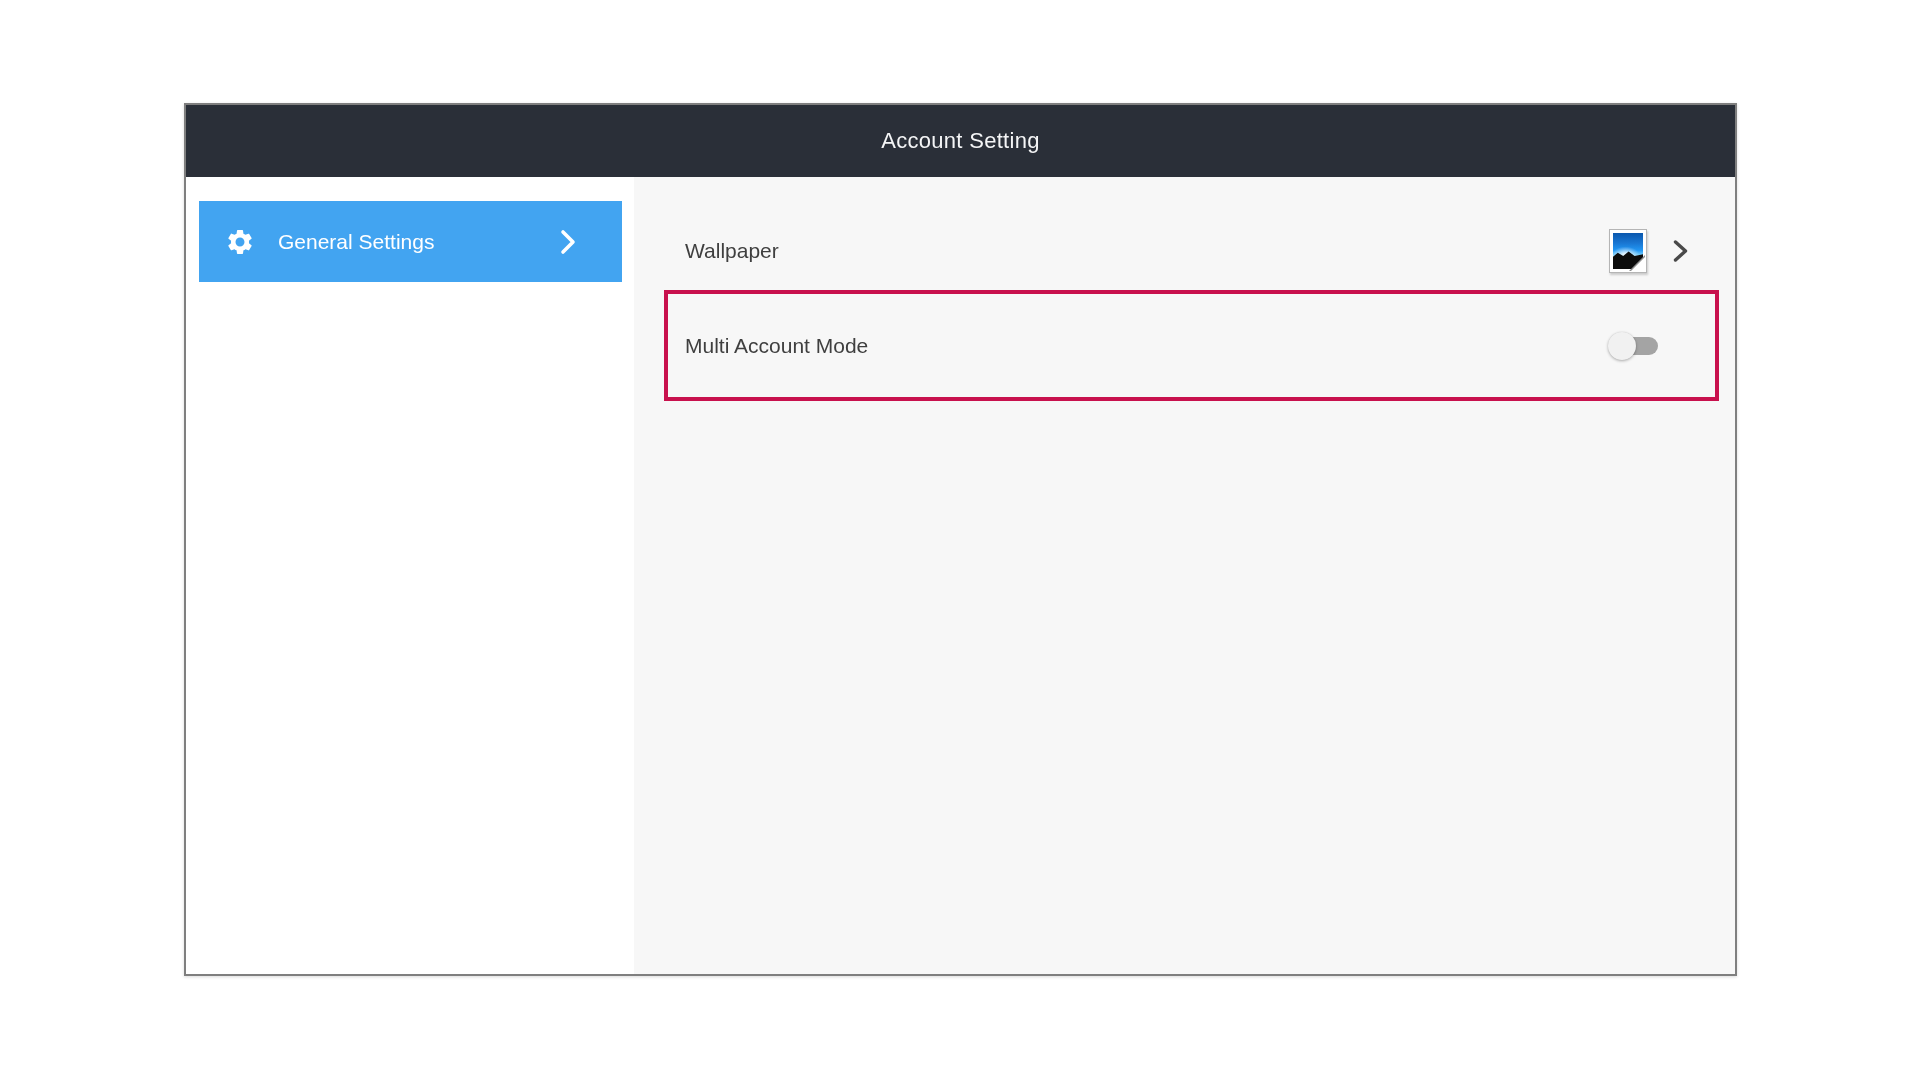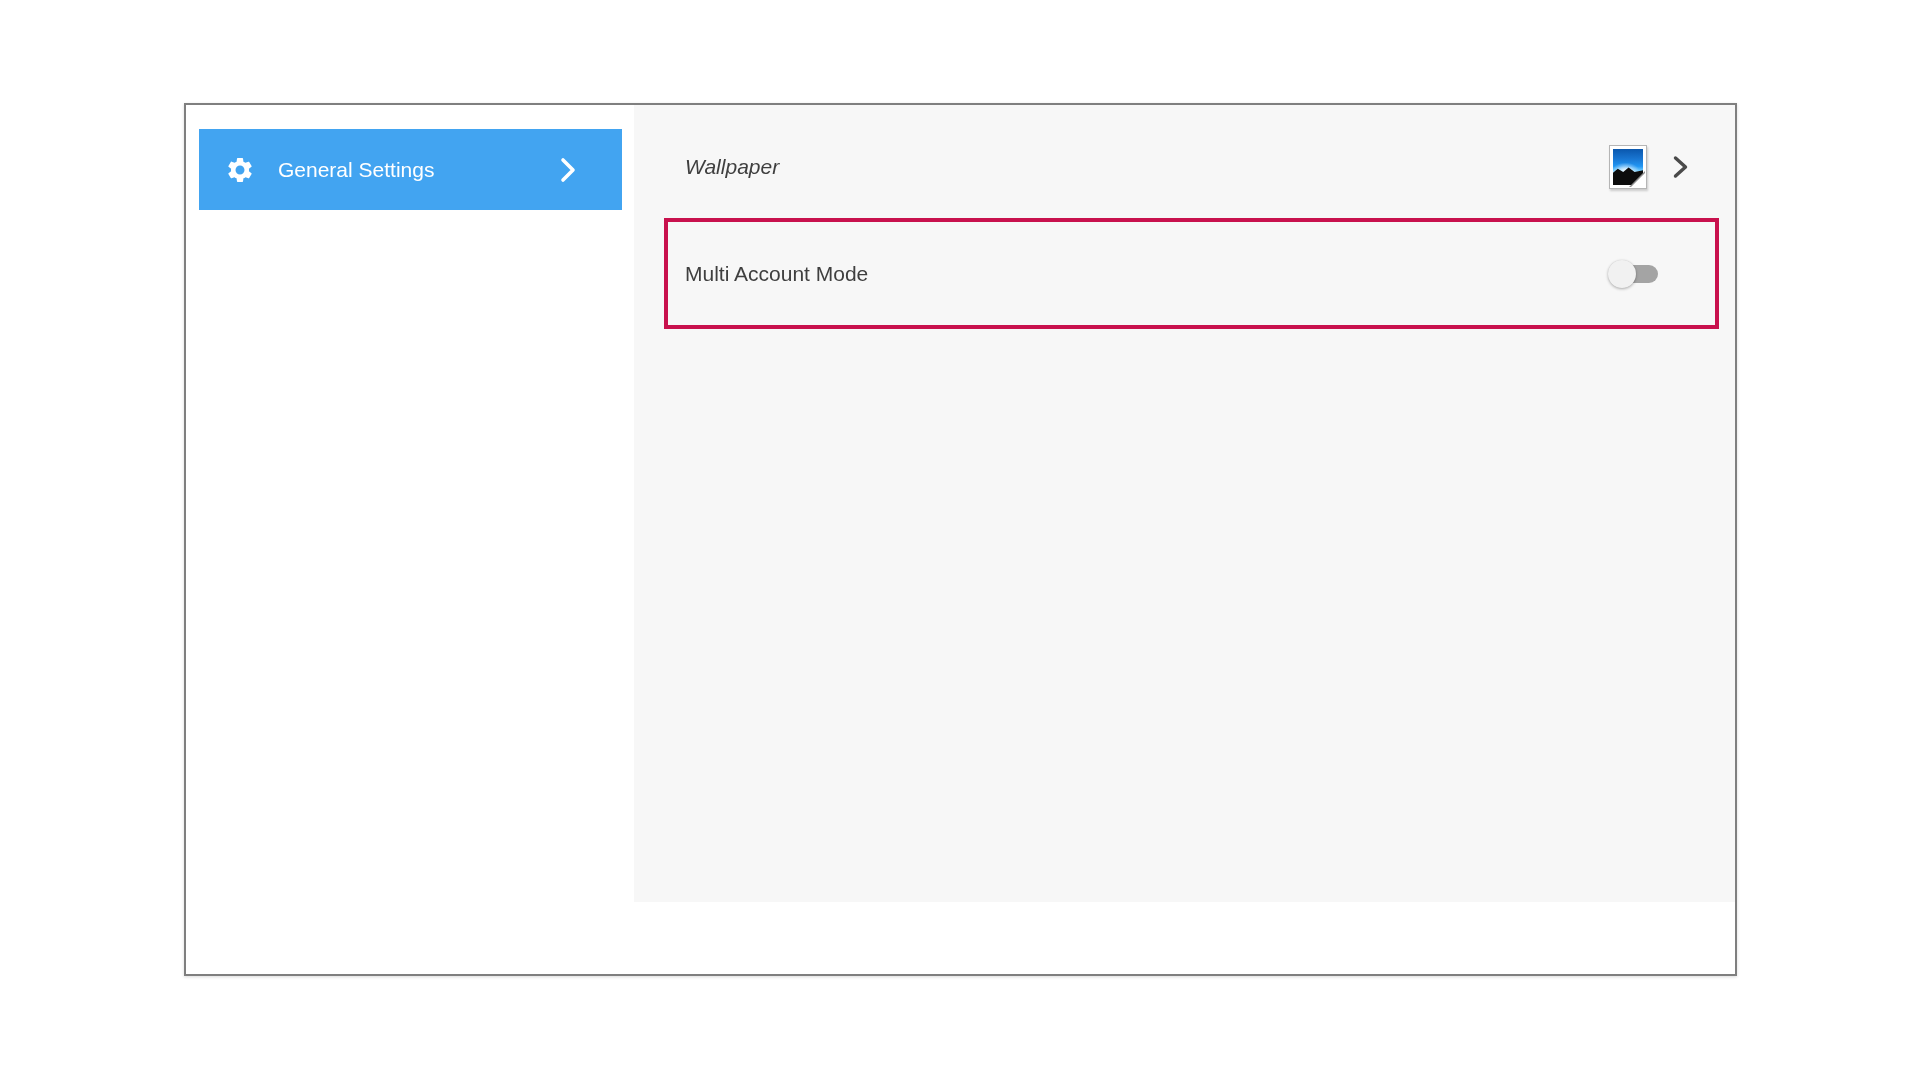--- a/index.html
+++ b/index.html
@@ -77,23 +77,22 @@
   }
 
   .settings-row {
     position: absolute;
     left: 0; right: 0;
     display: flex;
     align-items: center;
     cursor: pointer;
   }
   .row-wallpaper {
-    top: 8px; height: 108px;
+    top: 20px; height: 108px;
     padding: 0 46px 0 51px;
-    font-style: italic;
   }
   .row-multi {
     top: 113px; height: 111px;
     padding: 0 77px 0 51px;
     gap: 28px;
   }
   .row-label {
     font-size: 21px;
     color: #3f3f3f;
     white-space: nowrap;
@@ -177,20 +176,23 @@
     width: 1055px; height: 111px;
     border: 4px solid #c8114d;
     pointer-events: none;
   }
 </style>
 </head>
 <body>
 
 <div class="app-window">
 
+  <div class="titlebar">
+    <div class="titlebar-title">Account Setting</div>
+  </div>
 
   <div class="window-body">
 
     <div class="sidebar">
       <div class="sidebar-item">
         <svg class="gear" viewBox="0 0 24 24">
           <path fill="#ffffff" d="M19.14,12.94c0.04-0.3,0.06-0.61,0.06-0.94c0-0.32-0.02-0.64-0.07-0.94l2.03-1.58c0.18-0.14,0.23-0.41,0.12-0.61 l-1.92-3.32c-0.12-0.22-0.37-0.29-0.59-0.22l-2.39,0.96c-0.5-0.38-1.03-0.7-1.62-0.94L14.4,2.81c-0.04-0.24-0.24-0.41-0.48-0.41 h-3.84c-0.24,0-0.43,0.17-0.47,0.41L9.25,5.35C8.66,5.59,8.12,5.92,7.63,6.29L5.24,5.33c-0.22-0.08-0.47,0-0.59,0.22L2.74,8.87 C2.62,9.08,2.66,9.34,2.86,9.48l2.03,1.58C4.84,11.36,4.8,11.69,4.8,12s0.02,0.64,0.07,0.94l-2.03,1.58 c-0.18,0.14-0.23,0.41-0.12,0.61l1.92,3.32c0.12,0.22,0.37,0.29,0.59,0.22l2.39-0.96c0.5,0.38,1.03,0.7,1.62,0.94l0.36,2.54 c0.05,0.24,0.24,0.41,0.48,0.41h3.84c0.24,0,0.44-0.17,0.47-0.41l0.36-2.54c0.59-0.24,1.13-0.56,1.62-0.94l2.39,0.96 c0.22,0.08,0.47,0,0.59-0.22l1.92-3.32c0.12-0.22,0.07-0.47-0.12-0.61L19.14,12.94z M12,15.6c-1.98,0-3.6-1.62-3.6-3.6 s1.62-3.6,3.6-3.6s3.6,1.62,3.6,3.6S13.98,15.6,12,15.6z"></path>
         </svg>
         <span class="sidebar-item-label">General Settings</span>
         <svg class="chev" viewBox="0 0 18 26">

